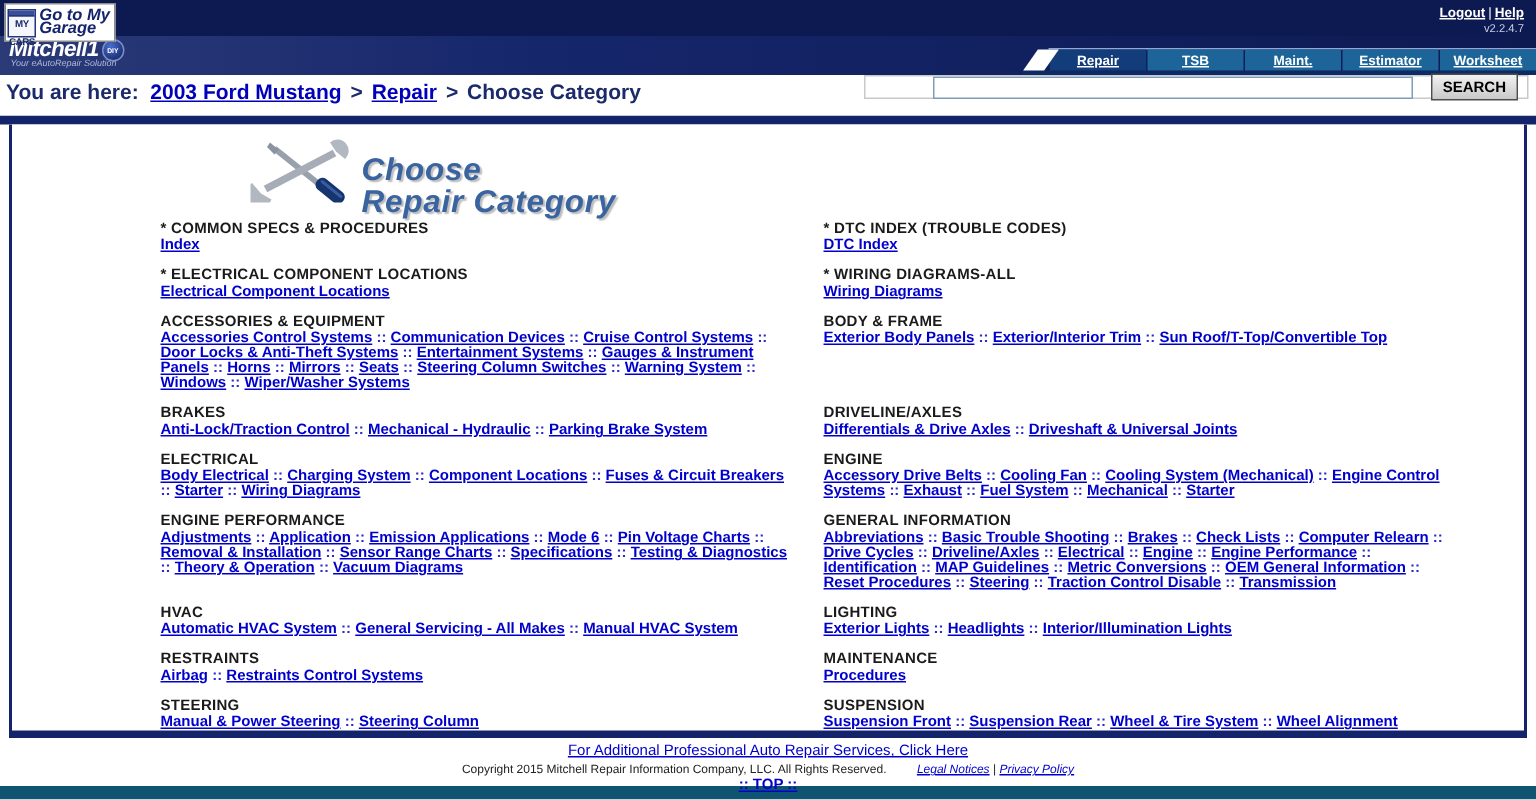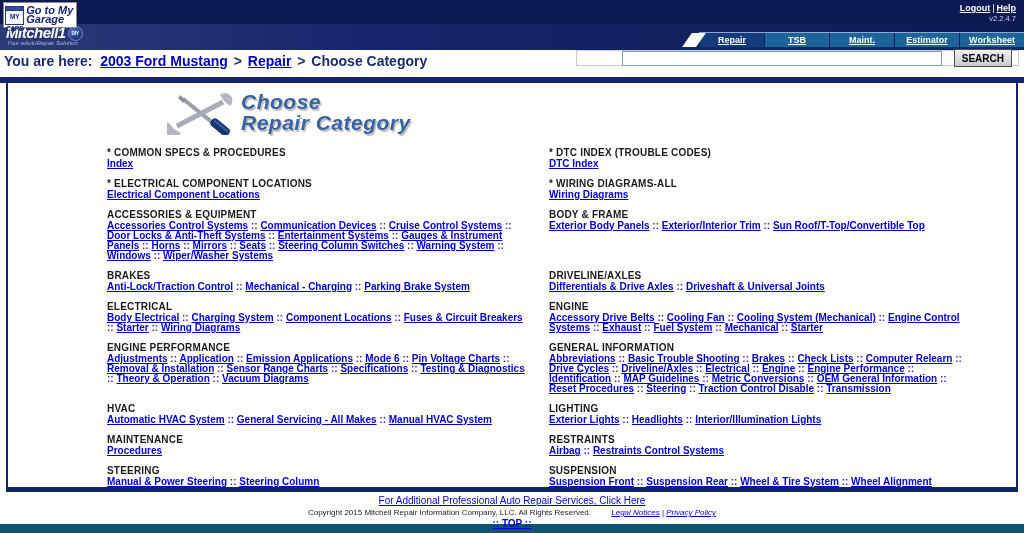--- a/index.html
+++ b/index.html
@@ -51,21 +51,21 @@
   .search-input { width:320px; height:15px; border:1px solid #7f9db9; font-size:10px; padding:0 2px; margin-right:12px; }
   .search-btn { height:18px; padding:0 7px; font-size:10px; font-weight:bold; color:#000;
                 background:linear-gradient(#f2f2f2,#c9c9c9); border:1px solid #4d4d4d; cursor:pointer; }
 
   
   .content-rule { height:6px; background:#14246b; }
   .panel { margin:0 6px; border-left:2px solid #14246b; border-right:2px solid #14246b;
            border-bottom:5px solid #14246b; height:409px; background:#fff; overflow:hidden; }
   .panel-header { display:flex; align-items:flex-start; padding:6px 0 0 159px; height:64px; }
   .tools-icon { width:66px; height:46px; flex:none; }
-  .page-title { margin-left:8px; margin-top:2px; font-size:21px; font-weight:bold; font-style:italic;
+  .page-title { margin-left:8px; margin-top:14px; font-size:21px; font-weight:bold; font-style:italic;
                 color:#3a64a0; line-height:21px; text-shadow:1.5px 1.5px 1px #bcbcbc; letter-spacing:0.5px; }
 
   
   .cat-grid { display:grid; grid-template-columns:420px 420px; column-gap:22px; margin-left:99px; }
   .cat-cell { padding-bottom:9px; }
   .cat-title { font-size:10px; font-weight:bold; color:#1a1a1a; line-height:11px; margin-bottom:1px; letter-spacing:0.2px; }
   .cat-links { font-size:10px; font-weight:bold; line-height:10px; }
   .cat-links a { color:#0000cc; text-decoration:underline; cursor:pointer; }
   .cat-links .sep { color:#2a2acc; text-decoration:none; }
 
@@ -171,21 +171,21 @@
         <div class="cat-cell">
           <div class="cat-title">ACCESSORIES &amp; EQUIPMENT</div>
           <div class="cat-links"><a href="#">Accessories Control Systems</a><span class="sep"> :: </span><a href="#">Communication Devices</a><span class="sep"> :: </span><a href="#">Cruise Control Systems</a><span class="sep"> :: </span><a href="#">Door Locks &amp; Anti-Theft Systems</a><span class="sep"> :: </span><a href="#">Entertainment Systems</a><span class="sep"> :: </span><a href="#">Gauges &amp; Instrument Panels</a><span class="sep"> :: </span><a href="#">Horns</a><span class="sep"> :: </span><a href="#">Mirrors</a><span class="sep"> :: </span><a href="#">Seats</a><span class="sep"> :: </span><a href="#">Steering Column Switches</a><span class="sep"> :: </span><a href="#">Warning System</a><span class="sep"> :: </span><a href="#">Windows</a><span class="sep"> :: </span><a href="#">Wiper/Washer Systems</a></div>
         </div>
         <div class="cat-cell">
           <div class="cat-title">BODY &amp; FRAME</div>
           <div class="cat-links"><a href="#">Exterior Body Panels</a><span class="sep"> :: </span><a href="#">Exterior/Interior Trim</a><span class="sep"> :: </span><a href="#">Sun Roof/T-Top/Convertible Top</a></div>
         </div>
         <div class="cat-cell">
           <div class="cat-title">BRAKES</div>
-          <div class="cat-links"><a href="#">Anti-Lock/Traction Control</a><span class="sep"> :: </span><a href="#">Mechanical - Charging</a><span class="sep"> :: </span><a href="#">Parking Brake System</a></div>
+          <div class="cat-links"><a href="#">Anti-Lock/Traction Control</a><span class="sep"> :: </span><a href="#">Mechanical - Hydraulic</a><span class="sep"> :: </span><a href="#">Parking Brake System</a></div>
         </div>
         <div class="cat-cell">
           <div class="cat-title">DRIVELINE/AXLES</div>
           <div class="cat-links"><a href="#">Differentials &amp; Drive Axles</a><span class="sep"> :: </span><a href="#">Driveshaft &amp; Universal Joints</a></div>
         </div>
         <div class="cat-cell">
           <div class="cat-title">ELECTRICAL</div>
           <div class="cat-links"><a href="#">Body Electrical</a><span class="sep"> :: </span><a href="#">Charging System</a><span class="sep"> :: </span><a href="#">Component Locations</a><span class="sep"> :: </span><a href="#">Fuses &amp; Circuit Breakers</a><span class="sep"> :: </span><a href="#">Starter</a><span class="sep"> :: </span><a href="#">Wiring Diagrams</a></div>
         </div>
         <div class="cat-cell">
@@ -202,26 +202,26 @@
         </div>
         <div class="cat-cell">
           <div class="cat-title">HVAC</div>
           <div class="cat-links"><a href="#">Automatic HVAC System</a><span class="sep"> :: </span><a href="#">General Servicing - All Makes</a><span class="sep"> :: </span><a href="#">Manual HVAC System</a></div>
         </div>
         <div class="cat-cell">
           <div class="cat-title">LIGHTING</div>
           <div class="cat-links"><a href="#">Exterior Lights</a><span class="sep"> :: </span><a href="#">Headlights</a><span class="sep"> :: </span><a href="#">Interior/Illumination Lights</a></div>
         </div>
         <div class="cat-cell">
+          <div class="cat-title">RESTRAINTS</div>
+          <div class="cat-links"><a href="#">Airbag</a><span class="sep"> :: </span><a href="#">Restraints Control Systems</a></div>
+        </div>
+        <div class="cat-cell">
           <div class="cat-title">MAINTENANCE</div>
           <div class="cat-links"><a href="#">Procedures</a></div>
-        </div>
-        <div class="cat-cell">
-          <div class="cat-title">RESTRAINTS</div>
-          <div class="cat-links"><a href="#">Airbag</a><span class="sep"> :: </span><a href="#">Restraints Control Systems</a></div>
         </div>
         <div class="cat-cell">
           <div class="cat-title">STEERING</div>
           <div class="cat-links"><a href="#">Manual &amp; Power Steering</a><span class="sep"> :: </span><a href="#">Steering Column</a></div>
         </div>
         <div class="cat-cell">
           <div class="cat-title">SUSPENSION</div>
           <div class="cat-links"><a href="#">Suspension Front</a><span class="sep"> :: </span><a href="#">Suspension Rear</a><span class="sep"> :: </span><a href="#">Wheel &amp; Tire System</a><span class="sep"> :: </span><a href="#">Wheel Alignment</a></div>
         </div>
       </div>

